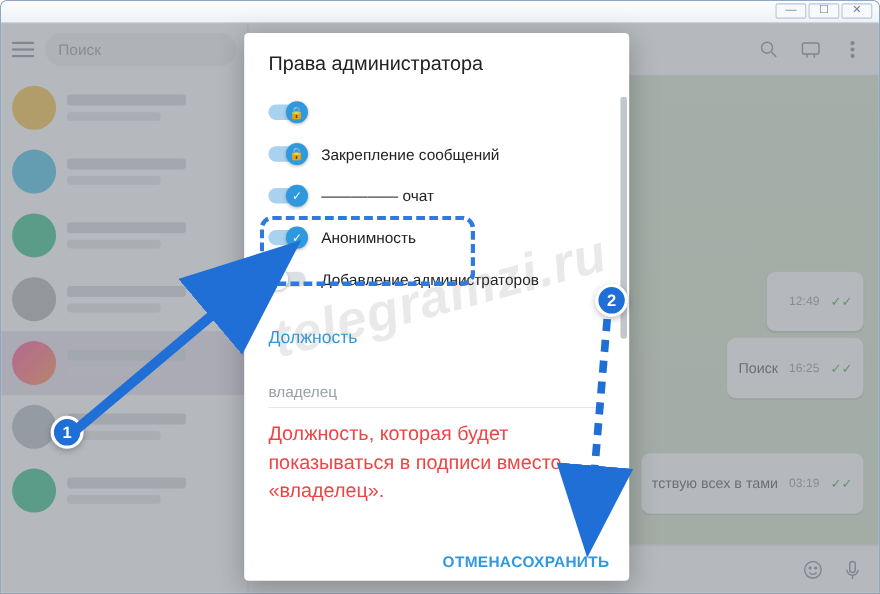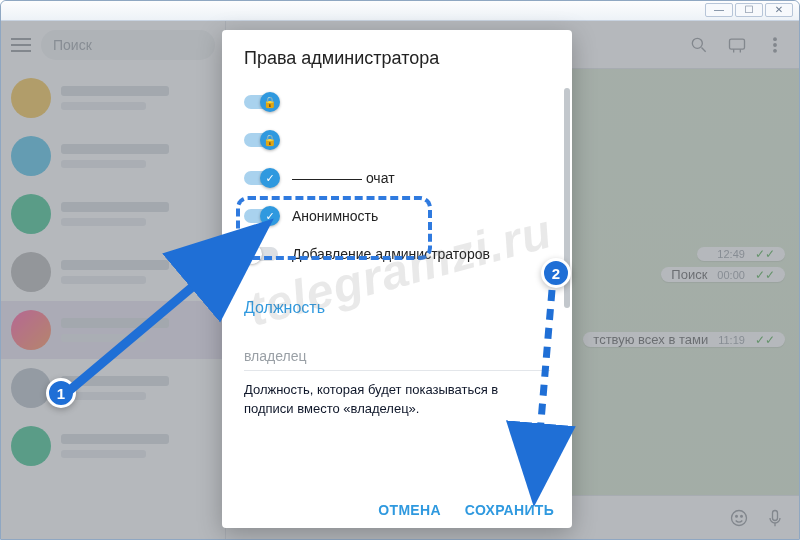--- a/index.html
+++ b/index.html
@@ -30,43 +30,43 @@
 
   
   .right { flex: 1; position: relative; background: linear-gradient(#dbe9d3,#d7e6cf); }
   .right-header { position: absolute; top: 0; left: 0; right: 0; height: 48px; background: #fff; border-bottom: 1px solid #e1e4e7; display: flex; align-items: center; justify-content: flex-end; padding: 0 14px; gap: 18px; }
   .ri { width: 20px; height: 20px; color: #8e9297; }
   .ri svg { width: 100%; height: 100%; stroke: #8e9297; fill: none; stroke-width: 1.6; }
 
   .chatbody { position: absolute; top: 48px; bottom: 44px; left: 0; right: 0; padding: 14px 14px 0 10px; font-size: 13px; color: #5c5c5c; }
   .sysline { margin: 6px 0 4px 2px; color: #7c7c7c; font-size: 12px; }
   .msgright { display: flex; justify-content: flex-end; margin: 6px 0; }
-  .bubble { background: #fff; border-radius: 8px; padding: 0 10px; box-shadow: 0 1px 1px rgba(0,0,0,.1); display: flex; align-items: center; gap: 10px; font-size: 13px; }
+  .bubble { background: #fff; border-radius: 8px; padding: 20px 10px; box-shadow: 0 1px 1px rgba(0,0,0,.1); display: flex; align-items: center; gap: 10px; font-size: 13px; }
   .time { color: #9aa0a6; font-size: 11px; }
   .checks { color: #4fae4e; font-size: 12px; }
 
   .composer { position: absolute; left: 0; right: 0; bottom: 0; height: 44px; background: #fff; border-top: 1px solid #e1e4e7; display: flex; align-items: center; justify-content: flex-end; padding: 0 14px; gap: 16px; }
 
   
   .overlay { position: absolute; top: 21px; left: 1px; right: 1px; bottom: 1px; background: rgba(120,126,133,0.55); }
   .modal { position: absolute; top: 30px; left: 222px; width: 350px; bottom: 12px; background: #fff; border-radius: 4px; box-shadow: 0 6px 24px rgba(0,0,0,.25); display: flex; flex-direction: column; }
   .modal h1 { font-size: 18px; font-weight: 500; color: #222; padding: 18px 22px 14px; }
   .perms { padding: 0 22px; }
   .perm { display: flex; align-items: center; gap: 14px; height: 38px; font-size: 14px; color: #222; }
   .toggle { width: 34px; height: 14px; border-radius: 8px; position: relative; }
   .toggle .knob { width: 20px; height: 20px; border-radius: 50%; position: absolute; top: -3px; box-shadow: 0 1px 3px rgba(0,0,0,.3); display: flex; align-items: center; justify-content: center; font-size: 11px; }
   .toggle.on { background: #a9d2ee; }
   .toggle.on .knob { right: -2px; background: #2f99df; color: #fff; }
   .toggle.off { background: #dcdfe3; }
   .toggle.off .knob { left: -2px; background: #fff; color: #b7bcc3; }
 
   .section-label { color: #2f99df; font-size: 16px; padding: 0 22px; margin-top: 26px; }
   .jobinput { margin: 24px 22px 0; border-bottom: 1px solid #e3e6ea; height: 30px; font-size: 14px; color: #9aa0a6; display: flex; align-items: center; }
-  .hint { color: #0f172a; font-size: 13px; line-height: 1.45; padding: 10px 22px 0; }
-  .modal-buttons { position: absolute; right: 18px; bottom: 10px; display: flex; gap: 24px; }
+  .hint { color: #ef4444; font-size: 18px; line-height: 1.45; padding: 10px 22px 0; }
+  .modal-buttons { position: absolute; right: 18px; bottom: 10px; display: flex; }
   .mbtn { color: #2f99df; font-size: 14px; font-weight: 700; letter-spacing: .3px; cursor: pointer; }
 
   
   .dashbox { position: absolute; border: 4px dashed #2f7adf; border-radius: 12px; }
   .dashbox.a { top: 196px; left: 236px; width: 196px; height: 64px; }
   .badge { position: absolute; width: 30px; height: 30px; border-radius: 50%; background: #1f6fd6; border: 3px solid #fff; color: #fff; font-weight: 700; display: flex; align-items: center; justify-content: center; box-shadow: 0 2px 6px rgba(0,0,0,.25); font-size: 15px; }
   .badge.b1 { top: 378px; left: 46px; }
   .badge.b2 { top: 258px; left: 541px; }
   .arrow { position: absolute; pointer-events: none; }
   .watermark { position: absolute; top: 50%; left: 50%; transform: translate(-50%,-50%) rotate(-15deg); font-size: 48px; font-style: italic; font-weight: 700; color: rgba(120,120,120,.16); letter-spacing: 1px; white-space: nowrap; }
@@ -174,29 +174,29 @@
       <div class="msgright">
           <div class="bubble">
             <span></span>
             <span class="time">12:49</span>
             <span class="checks">✓✓</span>
           </div>
         </div>
       <div class="msgright">
           <div class="bubble">
             <span>Поиск</span>
-            <span class="time">00:00</span>
+            <span class="time">16:25</span>
             <span class="checks">✓✓</span>
           </div>
         </div>
       <div style="height:38px"></div>
       <div class="msgright">
           <div class="bubble">
             <span>тствую всех в тами</span>
-            <span class="time">11:19</span>
+            <span class="time">03:19</span>
             <span class="checks">✓✓</span>
           </div>
         </div>
     </div>
     <div class="composer">
       <span class="ri"><svg viewBox="0 0 24 24">
             <circle cx="12" cy="12" r="9"></circle>
             <circle cx="9" cy="10" r="1" fill="#8e9297"></circle>
             <circle cx="15" cy="10" r="1" fill="#8e9297"></circle>
             <path d="M8 15c1.2 1.3 2.6 2 4 2s2.8-.7 4-2"></path>
@@ -218,20 +218,21 @@
   <div class="perms">
     <div class="perm">
         <div class="toggle on">
           <div class="knob">🔒</div>
         </div>
       </div>
     <div class="perm">
         <div class="toggle on">
           <div class="knob">🔒</div>
         </div>
+        <span>Закрепление сообщений</span>
       </div>
     <div class="perm">
         <div class="toggle on">
           <div class="knob">✓</div>
         </div>
         <span>————— очат</span>
       </div>
     <div class="perm">
         <div class="toggle on">
           <div class="knob">✓</div>

